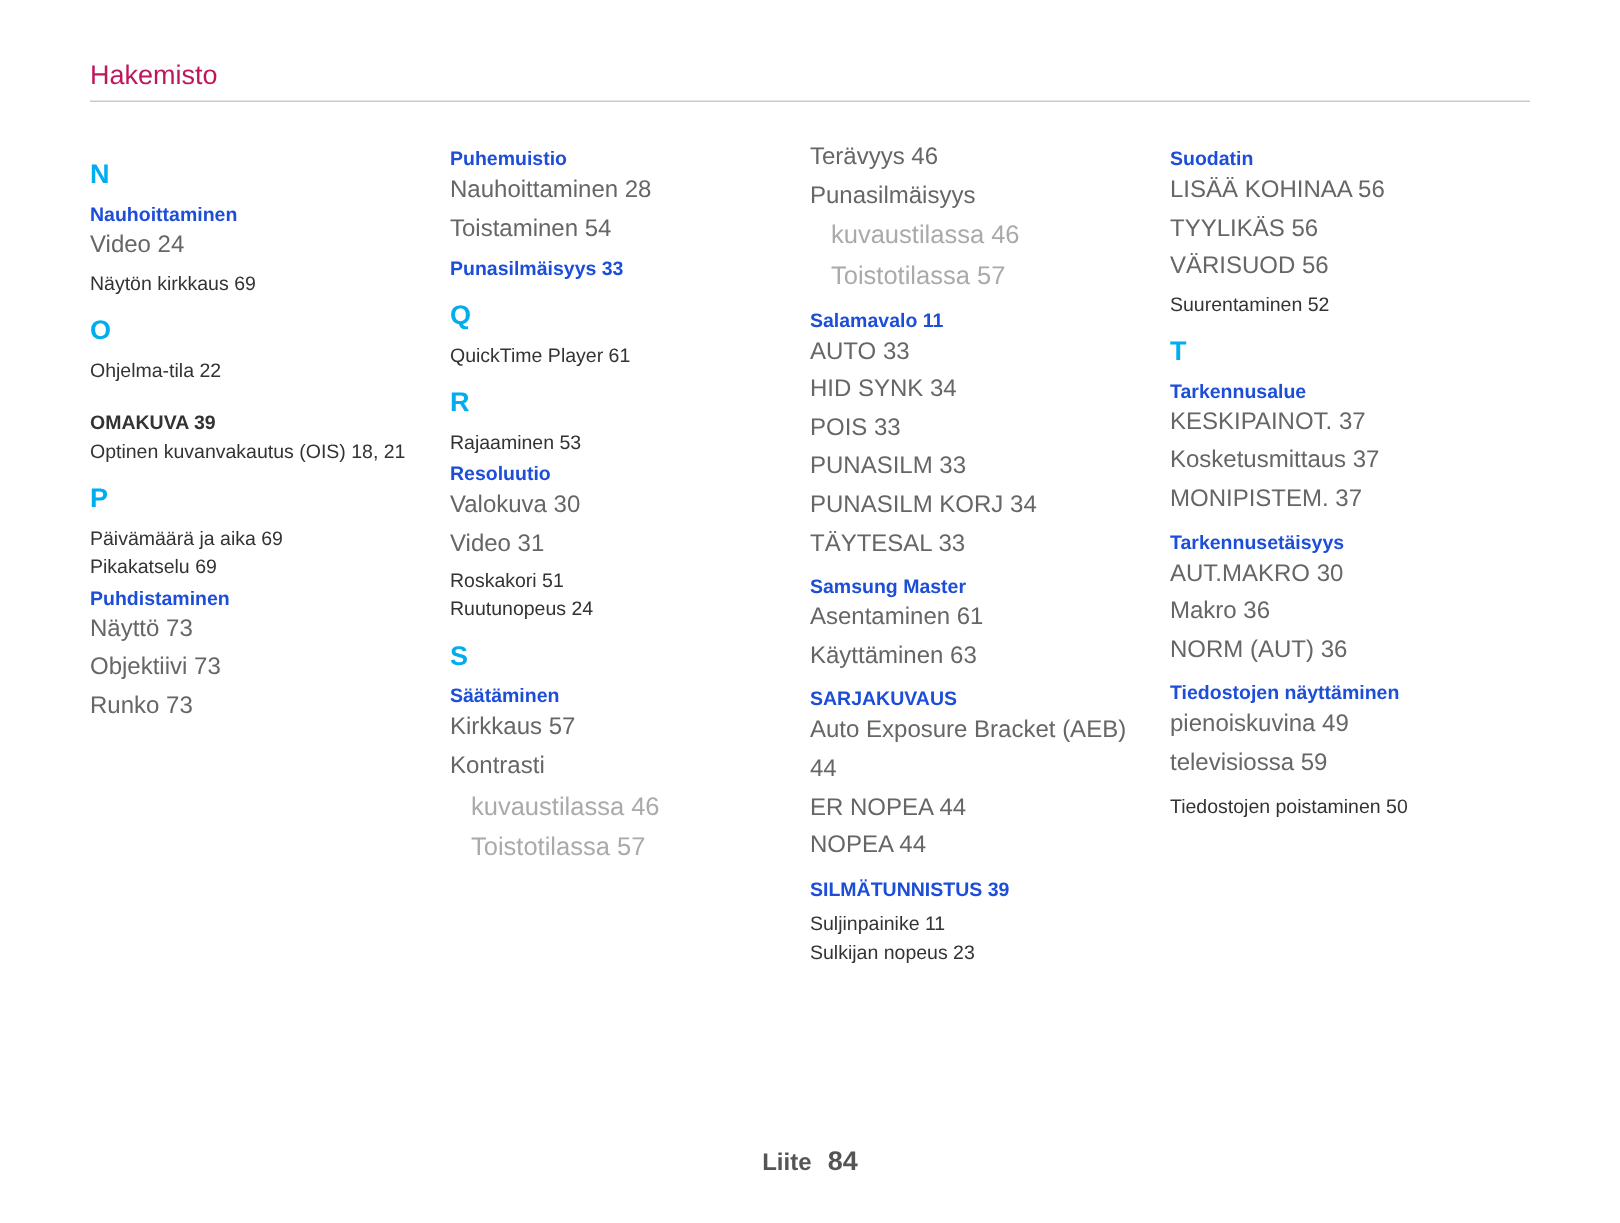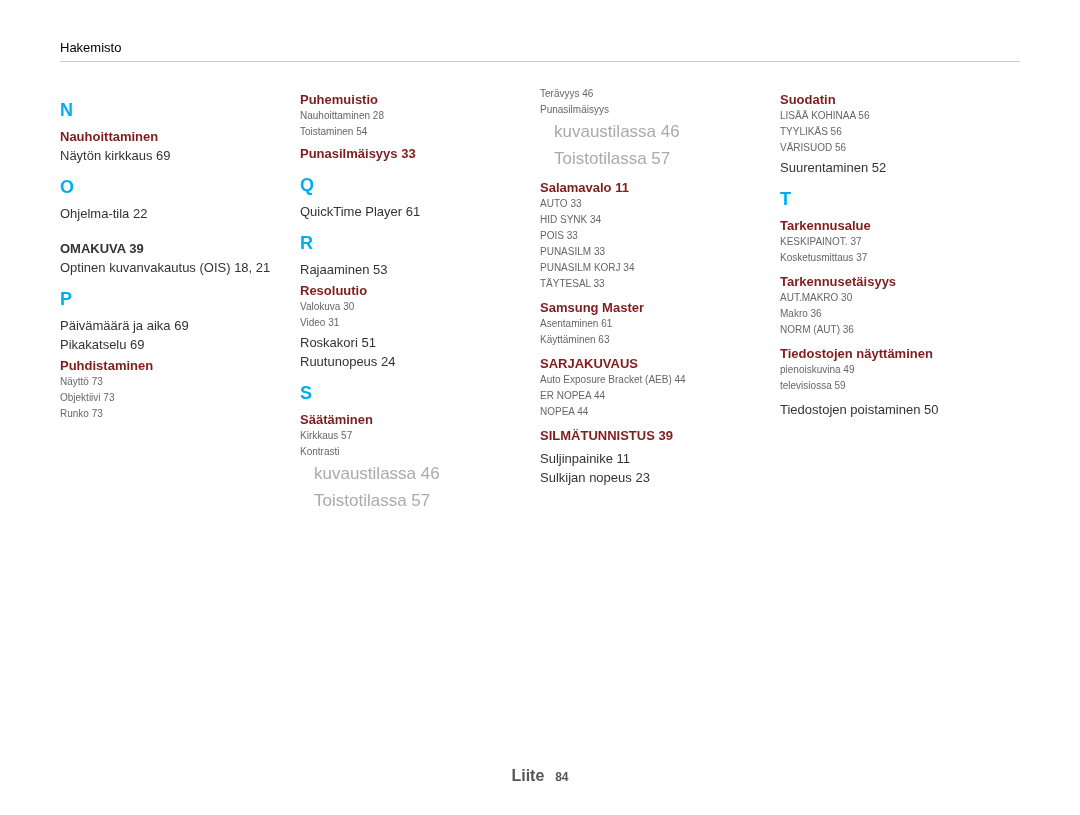--- a/index.html
+++ b/index.html
@@ -19,50 +19,50 @@
       padding: 40px 60px 30px 60px;
       display: flex;
       flex-direction: column;
     }
     .header {
       border-bottom: 1px solid #ccc;
       padding-bottom: 6px;
       margin-bottom: 24px;
     }
     .header-title {
-      font-size: 13px;
-      color: #000000;
+      font-size: 18px;
+      color: #be185d;
     }
     .columns {
       display: flex;
       flex-direction: row;
       gap: 0;
       flex: 1;
     }
     .col {
       flex: 1;
       padding-right: 20px;
     }
     .section-letter {
       font-size: 18px;
       font-weight: bold;
       color: #00adef;
       margin-bottom: 8px;
       margin-top: 8px;
     }
     .entry-main {
       font-weight: bold;
-      color: #7f1d1d;
+      color: #1d4ed8;
       font-size: 13px;
       margin-top: 6px;
       margin-bottom: 1px;
     }
     .entry-sub {
       color: #666;
-      font-size: 10px;
+      font-size: 16px;
       line-height: 1.6;
       margin-left: 0;
     }
     .entry-sub-indent {
       color: #aaa;
       font-size: 17px;
       line-height: 1.6;
       margin-left: 14px;
     }
     .entry-plain {
@@ -89,20 +89,21 @@
 
 <div class="page">
   <div class="header">
     <span class="header-title">Hakemisto</span>
   </div>
 
   <div class="columns" id="columns-container">
   <div class="col">
         <div class="section-letter section-gap">N</div>
         <div class="entry-main">Nauhoittaminen</div>
+        <div class="entry-sub">Video  24</div>
         <div class="entry-plain">Näytön kirkkaus  69</div>
         <div class="section-letter section-gap">O</div>
         <div class="entry-plain">Ohjelma-tila  22</div>
         <div class="entry-plain" style="font-weight: bold; margin-top: 20px;">OMAKUVA  39</div>
         <div class="entry-plain">Optinen kuvanvakautus (OIS)  18, 21</div>
         <div class="section-letter section-gap">P</div>
         <div class="entry-plain">Päivämäärä ja aika  69</div>
         <div class="entry-plain">Pikakatselu  69</div>
         <div class="entry-main">Puhdistaminen</div>
         <div class="entry-sub">Näyttö  73</div>
@@ -161,32 +162,33 @@
       <div class="col">
         <div class="entry-main">Suodatin</div>
         <div class="entry-sub">LISÄÄ KOHINAA  56</div>
         <div class="entry-sub">TYYLIKÄS  56</div>
         <div class="entry-sub">VÄRISUOD  56</div>
         <div class="entry-plain">Suurentaminen  52</div>
         <div class="section-letter section-gap">T</div>
         <div class="entry-main">Tarkennusalue</div>
         <div class="entry-sub">KESKIPAINOT.  37</div>
         <div class="entry-sub">Kosketusmittaus  37</div>
+        <div class="entry-sub">MONIPISTEM.  37</div>
         <div style="margin-top: 8px;"></div>
         <div class="entry-main">Tarkennusetäisyys</div>
         <div class="entry-sub">AUT.MAKRO  30</div>
         <div class="entry-sub">Makro  36</div>
         <div class="entry-sub">NORM (AUT)  36</div>
         <div style="margin-top: 8px;"></div>
         <div class="entry-main">Tiedostojen näyttäminen</div>
         <div class="entry-sub">pienoiskuvina  49</div>
         <div class="entry-sub">televisiossa  59</div>
         <div style="margin-top: 8px;"></div>
         <div class="entry-plain">Tiedostojen poistaminen  50</div>
       </div>
     </div>
 
   <div class="footer">
     <span>Liite</span>
     &nbsp;
-    <span style="font-size:12px;font-weight:bold;">84</span>
+    <span style="font-size:18px;font-weight:bold;">84</span>
   </div>
 </div>
 
 </body></html>

